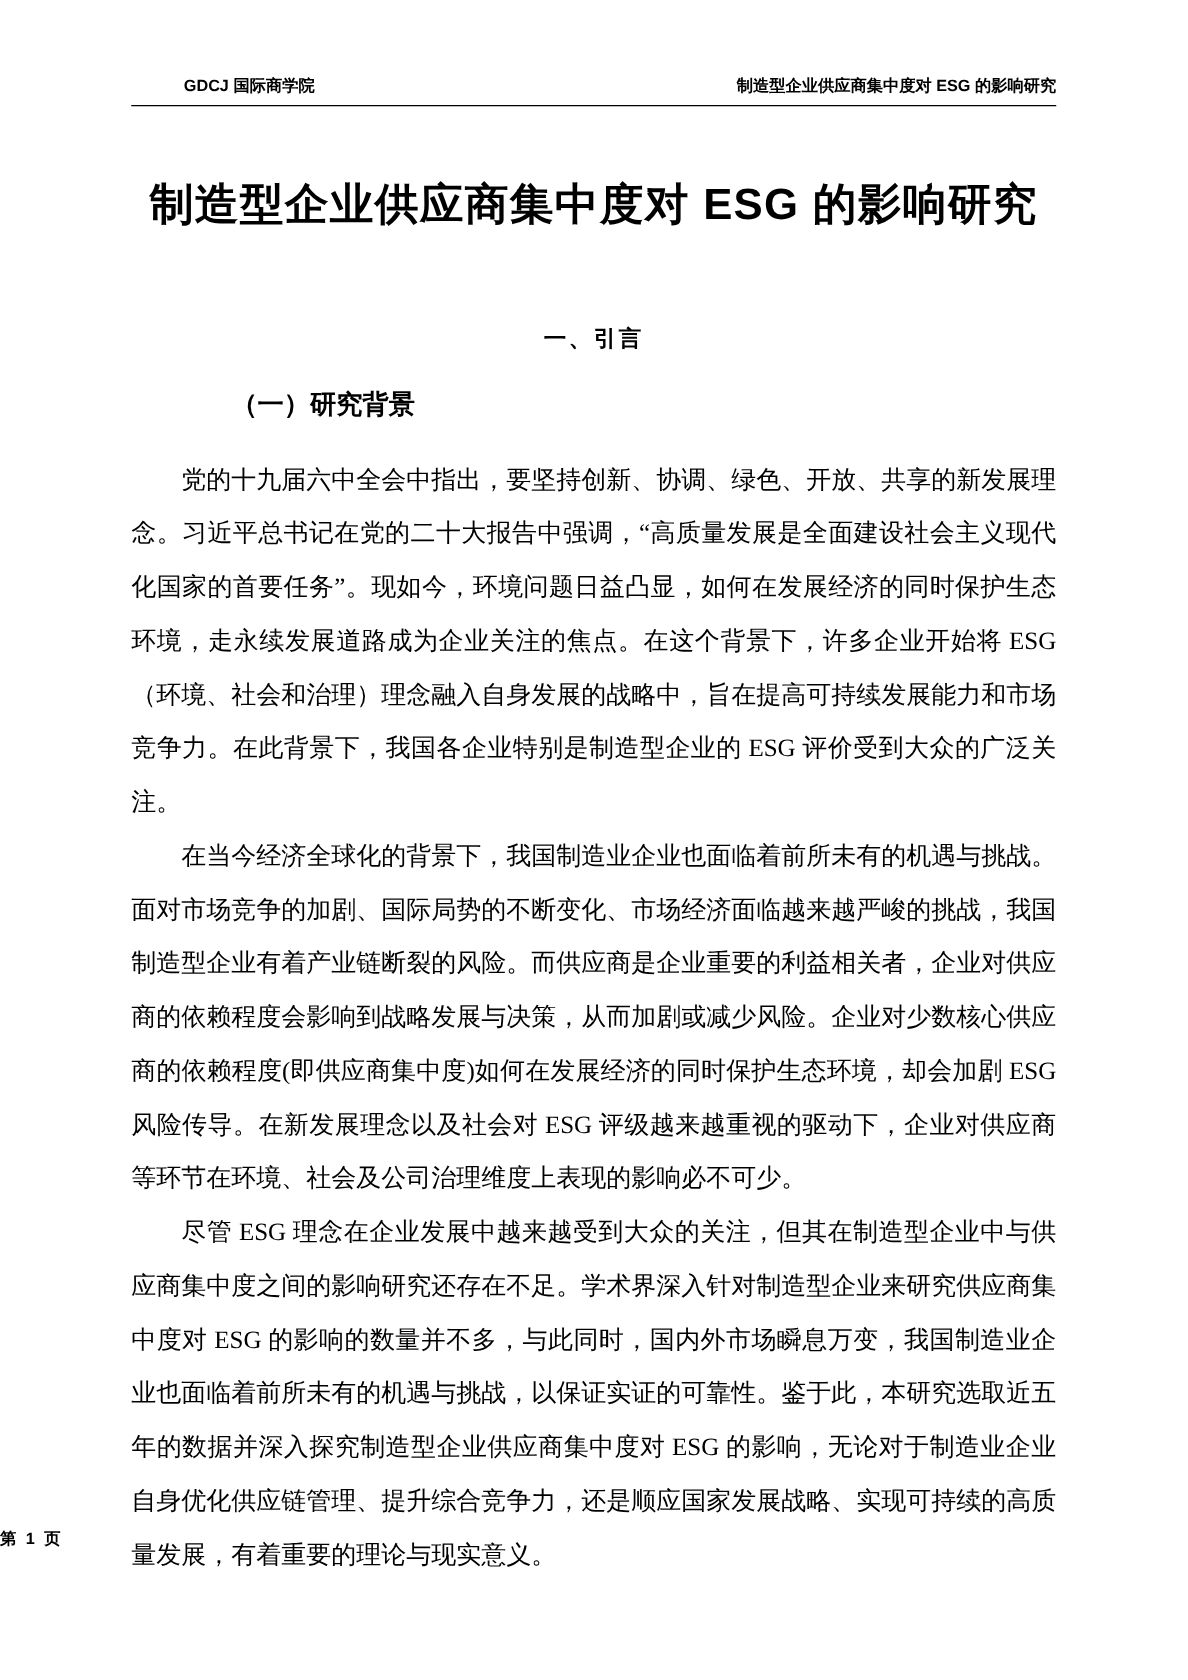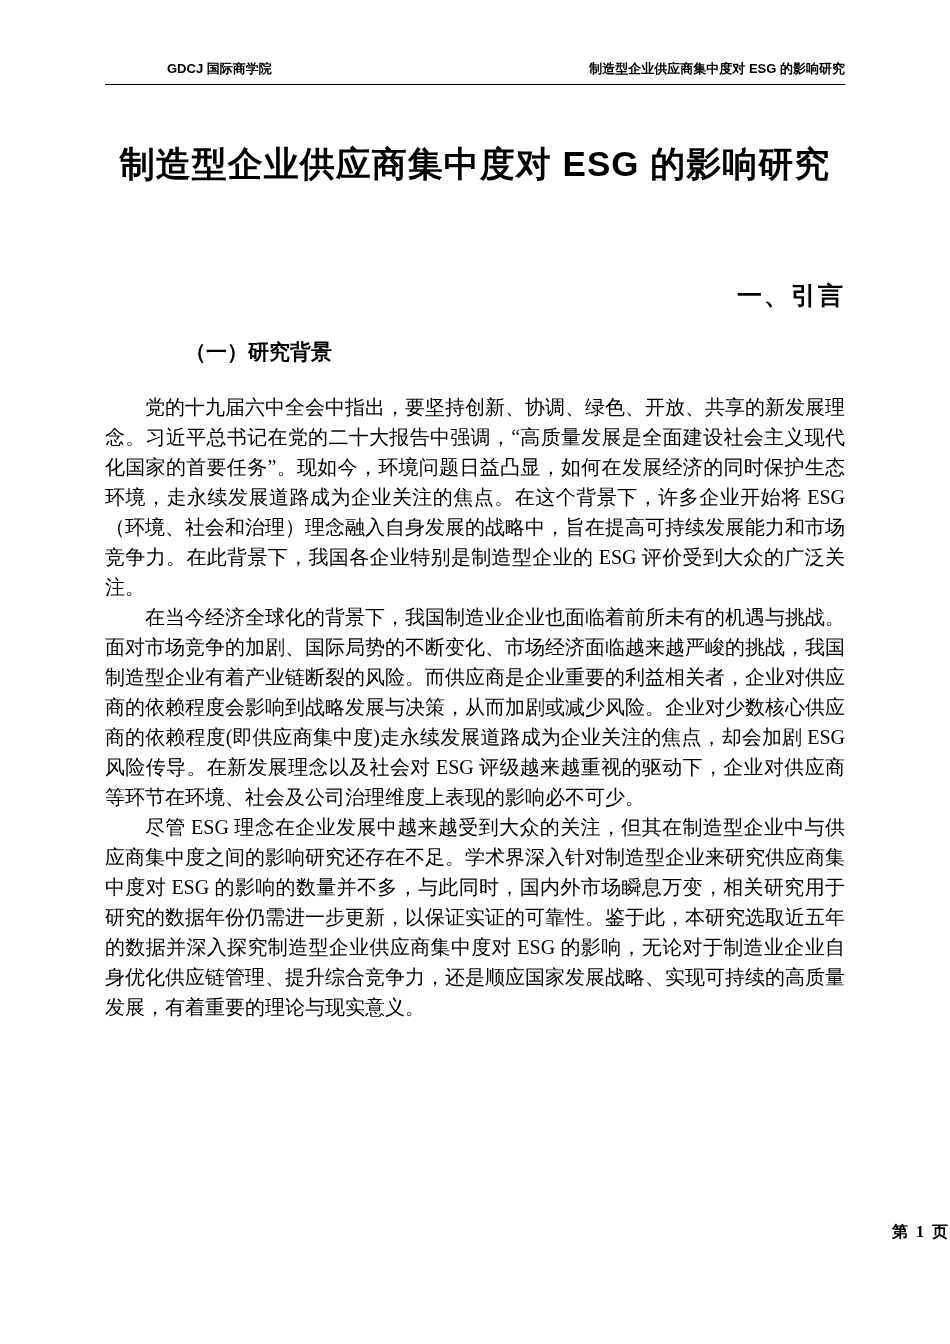--- a/index.html
+++ b/index.html
@@ -19,64 +19,64 @@
   .page-header {
     display: flex;
     justify-content: space-between;
     align-items: flex-end;
     font-family: "Liberation Sans", "DejaVu Sans", sans-serif;
     font-size: 13px;
     font-weight: bold;
     padding-bottom: 6px;
     border-bottom: 1.5px solid #000000;
   }
-  .page-header .hdr-left { margin-left: 62px; }
+  .page-header .hdr-left { margin-left: 42px; }
   .doc-title {
     margin-top: 58px;
     text-align: center;
     font-family: "Liberation Sans", "DejaVu Sans", sans-serif;
     font-size: 35px;
     font-weight: bold;
     letter-spacing: 1px;
     line-height: 1.2;
   }
   .section-heading {
-    margin-top: 94px;
-    text-align: right;
+    margin-top: 74px;
+    text-align: center;
     font-family: "Liberation Sans", "DejaVu Sans", sans-serif;
-    font-size: 25px;
+    font-size: 18px;
     font-weight: bold;
     letter-spacing: 2px;
   }
   .subsection-heading {
     margin-top: 26px;
     margin-left: 80px;
     font-family: "Liberation Sans", "DejaVu Sans", sans-serif;
     font-size: 21px;
     font-weight: bold;
   }
   .subsection-heading.second { margin-top: 58px; }
   .body-para {
     margin-top: 0;
     font-size: 20px;
-    line-height: 30px;
+    line-height: 43px;
     text-align: justify;
     text-justify: inter-ideograph;
     text-indent: 2em;
     word-break: break-all;
   }
   .body-para.first { margin-top: 26px; }
   .page-footer {
     position: absolute;
     left: 0;
     right: 0;
     top: 1222px;
-    text-align: right;
-    font-family: Liberation Serif, serif;
-    font-size: 16px;
+    text-align: left;
+    font-family: Liberation Sans, sans-serif;
+    font-size: 13px;
     font-weight: bold;
     letter-spacing: 2px;
   }
 </style>
 </head>
 <body>
 
 <div class="page">
 
   <header class="page-header">
@@ -85,21 +85,21 @@
   </header>
 
   <h1 class="doc-title">制造型企业供应商集中度对 ESG 的影响研究</h1>
 
   <h2 class="section-heading">一、引言</h2>
 
   <h3 class="subsection-heading">（一）研究背景</h3>
 
   <p class="body-para first">党的十九届六中全会中指出，要坚持创新、协调、绿色、开放、共享的新发展理念。习近平总书记在党的二十大报告中强调，“高质量发展是全面建设社会主义现代化国家的首要任务”。现如今，环境问题日益凸显，如何在发展经济的同时保护生态环境，走永续发展道路成为企业关注的焦点。在这个背景下，许多企业开始将 ESG（环境、社会和治理）理念融入自身发展的战略中，旨在提高可持续发展能力和市场竞争力。在此背景下，我国各企业特别是制造型企业的 ESG 评价受到大众的广泛关注。</p>
 
-  <p class="body-para">在当今经济全球化的背景下，我国制造业企业也面临着前所未有的机遇与挑战。面对市场竞争的加剧、国际局势的不断变化、市场经济面临越来越严峻的挑战，我国制造型企业有着产业链断裂的风险。而供应商是企业重要的利益相关者，企业对供应商的依赖程度会影响到战略发展与决策，从而加剧或减少风险。企业对少数核心供应商的依赖程度(即供应商集中度)走永续发展道路成为企业关注的焦点，却会加剧 ESG 风险传导。在新发展理念以及社会对 ESG 评级越来越重视的驱动下，企业对供应商等环节在环境、社会及公司治理维度上表现的影响必不可少。</p>
+  <p class="body-para">在当今经济全球化的背景下，我国制造业企业也面临着前所未有的机遇与挑战。面对市场竞争的加剧、国际局势的不断变化、市场经济面临越来越严峻的挑战，我国制造型企业有着产业链断裂的风险。而供应商是企业重要的利益相关者，企业对供应商的依赖程度会影响到战略发展与决策，从而加剧或减少风险。企业对少数核心供应商的依赖程度(即供应商集中度)如何在发展经济的同时保护生态环境，却会加剧 ESG 风险传导。在新发展理念以及社会对 ESG 评级越来越重视的驱动下，企业对供应商等环节在环境、社会及公司治理维度上表现的影响必不可少。</p>
 
-  <p class="body-para">尽管 ESG 理念在企业发展中越来越受到大众的关注，但其在制造型企业中与供应商集中度之间的影响研究还存在不足。学术界深入针对制造型企业来研究供应商集中度对 ESG 的影响的数量并不多，与此同时，国内外市场瞬息万变，相关研究用于研究的数据年份仍需进一步更新，以保证实证的可靠性。鉴于此，本研究选取近五年的数据并深入探究制造型企业供应商集中度对 ESG 的影响，无论对于制造业企业自身优化供应链管理、提升综合竞争力，还是顺应国家发展战略、实现可持续的高质量发展，有着重要的理论与现实意义。</p>
+  <p class="body-para">尽管 ESG 理念在企业发展中越来越受到大众的关注，但其在制造型企业中与供应商集中度之间的影响研究还存在不足。学术界深入针对制造型企业来研究供应商集中度对 ESG 的影响的数量并不多，与此同时，国内外市场瞬息万变，我国制造业企业也面临着前所未有的机遇与挑战，以保证实证的可靠性。鉴于此，本研究选取近五年的数据并深入探究制造型企业供应商集中度对 ESG 的影响，无论对于制造业企业自身优化供应链管理、提升综合竞争力，还是顺应国家发展战略、实现可持续的高质量发展，有着重要的理论与现实意义。</p>
 
 
 
   <footer class="page-footer">第 1 页</footer>
 
 </div>
 
 </body></html>

